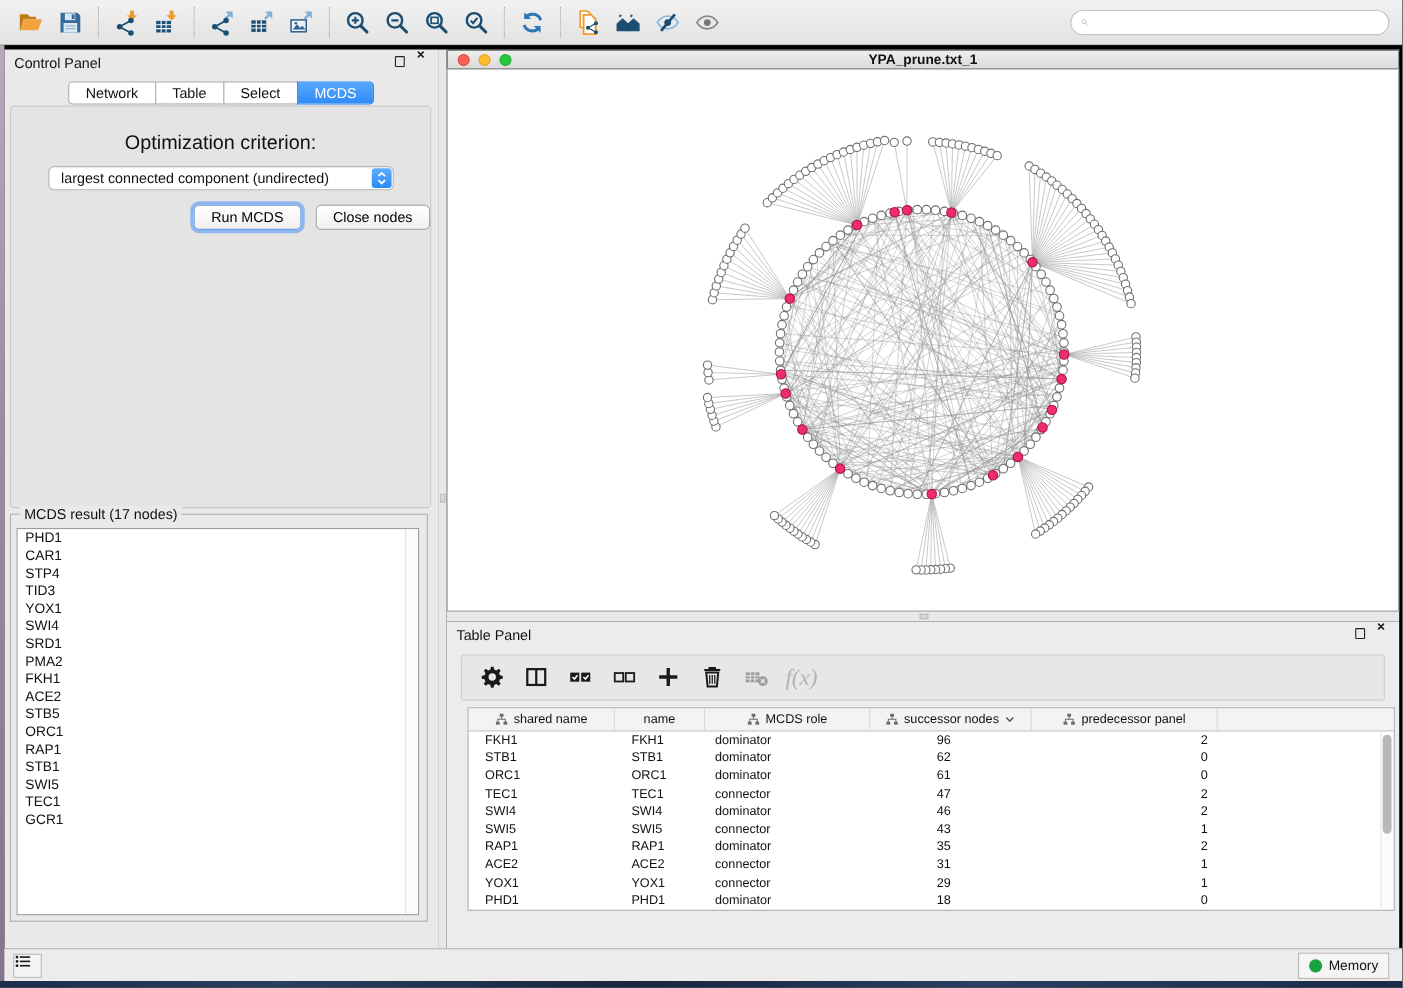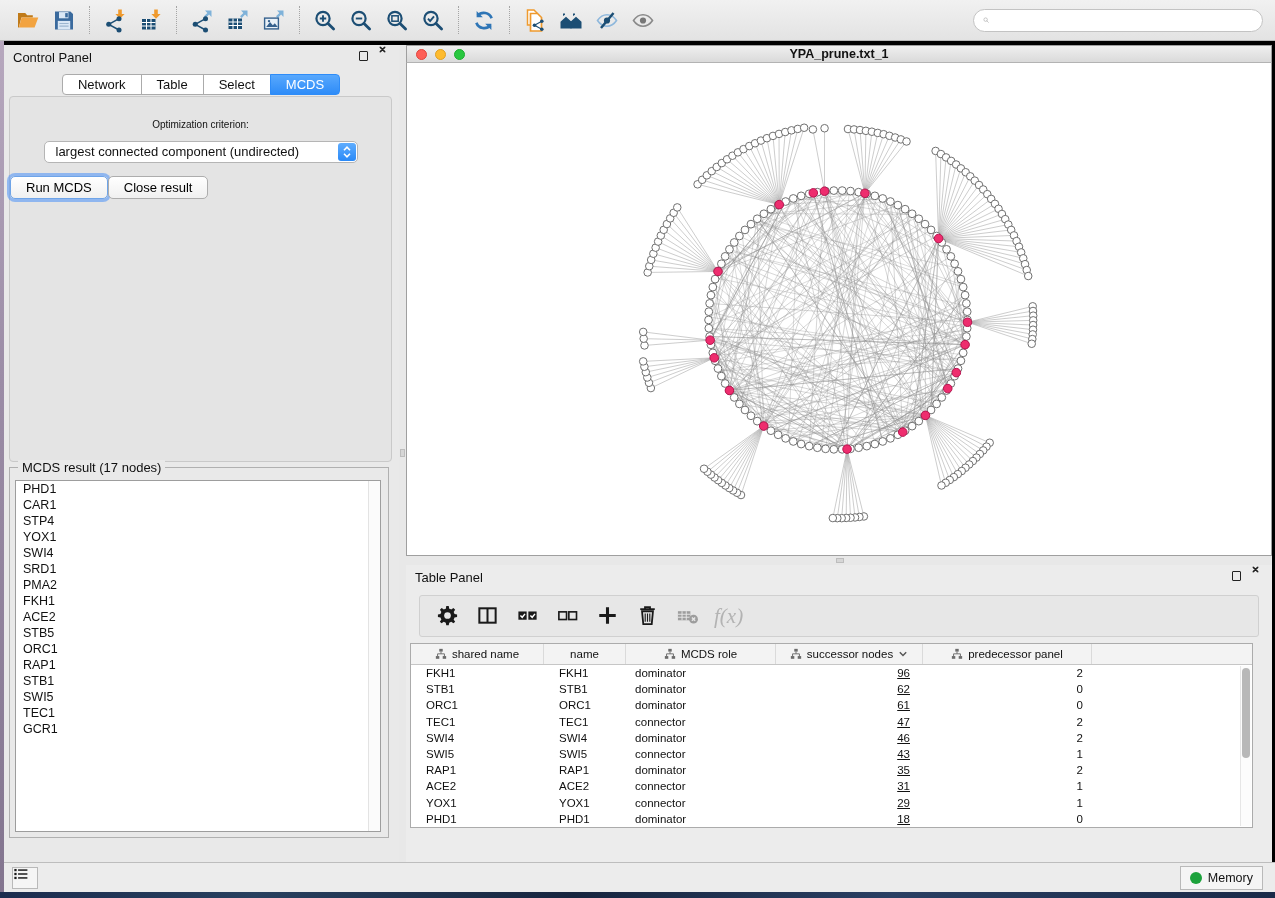--- a/index.html
+++ b/index.html
@@ -36,26 +36,26 @@
 
   .cp-tabs { position:absolute; left:0; right:0; top:29px; display:flex; justify-content:center; }
   .cp-tab { height:21px; line-height:20px; padding:0 15px; font-size:13px; background:#fff;
     border:1px solid #ababab; margin-left:-1px; }
   .cp-tab:first-child { border-radius:4px 0 0 4px; }
   .cp-tab:last-child { border-radius:0 4px 4px 0; }
   .cp-tab.active { background:linear-gradient(#58a8fd,#2e8cf8); border-color:#2e8cf8; color:#fff; }
 
   .cp-body { position:absolute; left:5px; right:7px; top:51px; height:366px;
     background:#e4e4e4; border:1px solid #c9c9c9; border-radius:4px; }
-  .opt-label { text-align:center; margin-top:22px; font-size:10px; }
+  .opt-label { text-align:center; margin-top:22px; font-size:18px; }
   .combo { position:relative; width:314px; height:22px; margin:11px auto 0 auto; background:#fff;
     border:1px solid #b5b5b5; border-radius:5px; font-size:13px; line-height:20px; padding-left:11px; }
   .combo .stepper { position:absolute; right:1px; top:1px; bottom:1px; width:18px; border-radius:3px;
     background:linear-gradient(#5fadfe,#2a89f7); display:flex; align-items:center; justify-content:center; }
-  .btn-row { display:flex; justify-content:flex-start; gap:0; margin-top:13px; }
+  .btn-row { display:flex; justify-content:flex-end; gap:13px; margin-top:13px; }
   .mac-btn { height:23px; padding:0 15px; font-size:13px; line-height:21px;
     background:linear-gradient(#ffffff,#f0f0f0); border:1px solid #adadad; border-radius:5px; }
   .mac-btn.focused { box-shadow:0 0 0 3px rgba(72,144,248,.55); border-color:#6ea4e8; }
 
   .fieldset { position:absolute; left:5px; right:10px; top:422px; bottom:24px; border:1px solid #b0b0b0; }
   .legend { position:absolute; top:-8px; left:8px; background:#e9e9e9; padding:0 4px; font-size:13px; }
   .listbox { position:absolute; left:5px; right:7px; top:12px; bottom:5px; background:#fff;
     border:1px solid #9d9d9d; overflow:hidden; }
   .list-scroll { position:absolute; right:0; top:0; bottom:0; width:12px; background:#fbfbfb; border-left:1px solid #e3e3e3; }
   .mcds-item { font-size:12.5px; line-height:16px; padding-left:7px; }
@@ -81,30 +81,30 @@
   .hsplit .grip { position:absolute; left:430px; top:2px; width:8px; height:5px; background:#d6d6d6; border:1px solid #bdbdbd; }
 
   
   .tpanel { position:absolute; left:406px; top:565px; width:866px; height:297px; background:#ececec; }
   .tp-toolbar { position:absolute; left:13px; top:30px; width:840px; height:42px; background:#e7e7e7;
     border:1px solid #d0d0d0; border-radius:3px; display:flex; align-items:center; padding-left:10px; gap:4px; }
   .tp-btn { width:36px; height:34px; display:flex; align-items:center; justify-content:center; }
   .tp-btn svg { width:23px; height:23px; }
   .fx { font-family:"Liberation Serif", serif; font-style:italic; font-size:21px; color:#b3b3b3; padding-left:4px; }
 
-  .dtable { position:absolute; left:4px; top:78px; width:843px; height:185px; background:#fff; border:1px solid #ababab; overflow:hidden; }
+  .dtable { position:absolute; left:19px; top:78px; width:843px; height:185px; background:#fff; border:1px solid #ababab; overflow:hidden; }
   .thead { display:flex; height:21px; background:#f3f3f3; border-bottom:1px solid #c6c6c6; }
   .th { display:flex; align-items:center; justify-content:center; gap:5px; font-size:11.5px;
     border-right:1px solid #dadada; height:100%; }
   .tr { display:flex; height:16.2px; align-items:center; }
   .td { font-size:11.5px; height:100%; line-height:16px; white-space:nowrap; overflow:hidden; }
   .c0 { width:133px; padding-left:15px; }
   .c1 { width:82px;  padding-left:15px; }
   .c2 { width:150px; padding-left:9px; }
-  .c3 { width:147px; text-align:right; padding-right:13px;text-decoration:underline; }
+  .c3 { width:147px; text-align:center; padding-right:13px; }
   .c4 { width:169px; text-align:right; padding-right:9px; }
   .tscroll-track { position:absolute; right:1px; top:22px; bottom:1px; width:11px; background:#fcfcfc; border-left:1px solid #e6e6e6; }
   .tscroll-thumb { position:absolute; right:1px; top:2px; width:8px; height:90px; background:#b8b8b8; border-radius:5px; }
 
   .bt-tabs { position:absolute; left:0; right:0; top:268px; display:flex; justify-content:center; }
   .bt-tab { height:21px; line-height:20px; padding:0 13px; font-size:12.5px;
     background:linear-gradient(#ffffff,#f2f2f2); border:1px solid #b5b5b5; margin-left:-1px; }
   .bt-tab:first-child { border-radius:4px 0 0 4px; }
   .bt-tab:last-child { border-radius:0 4px 4px 0; }
   .bt-tab.active { background:linear-gradient(#57a7fd,#2c8bf8); border-color:#3a90ef; color:#fff; }
@@ -331,30 +331,31 @@
         <span>largest connected component (undirected)</span>
         <span class="stepper">
           <svg viewBox="0 0 10 14" width="10" height="14">
               <path d="M2 5.2L5 2.2l3 3" fill="none" stroke="#fff" stroke-width="1.6"></path>
               <path d="M2 8.8l3 3 3-3" fill="none" stroke="#fff" stroke-width="1.6"></path>
             </svg>
         </span>
       </div>
       <div class="btn-row">
         <button class="mac-btn focused">Run MCDS</button>
-        <button class="mac-btn">Close result</button>
+        <button class="mac-btn">Close nodes</button>
       </div>
     </div>
     <div class="fieldset">
       <span class="legend">MCDS result (17 nodes)</span>
       <div class="listbox">
         <div id="mcds-items">
             <div class="mcds-item">PHD1</div>
             <div class="mcds-item">CAR1</div>
             <div class="mcds-item">STP4</div>
+            <div class="mcds-item">TID3</div>
             <div class="mcds-item">YOX1</div>
             <div class="mcds-item">SWI4</div>
             <div class="mcds-item">SRD1</div>
             <div class="mcds-item">PMA2</div>
             <div class="mcds-item">FKH1</div>
             <div class="mcds-item">ACE2</div>
             <div class="mcds-item">STB5</div>
             <div class="mcds-item">ORC1</div>
             <div class="mcds-item">RAP1</div>
             <div class="mcds-item">STB1</div>

